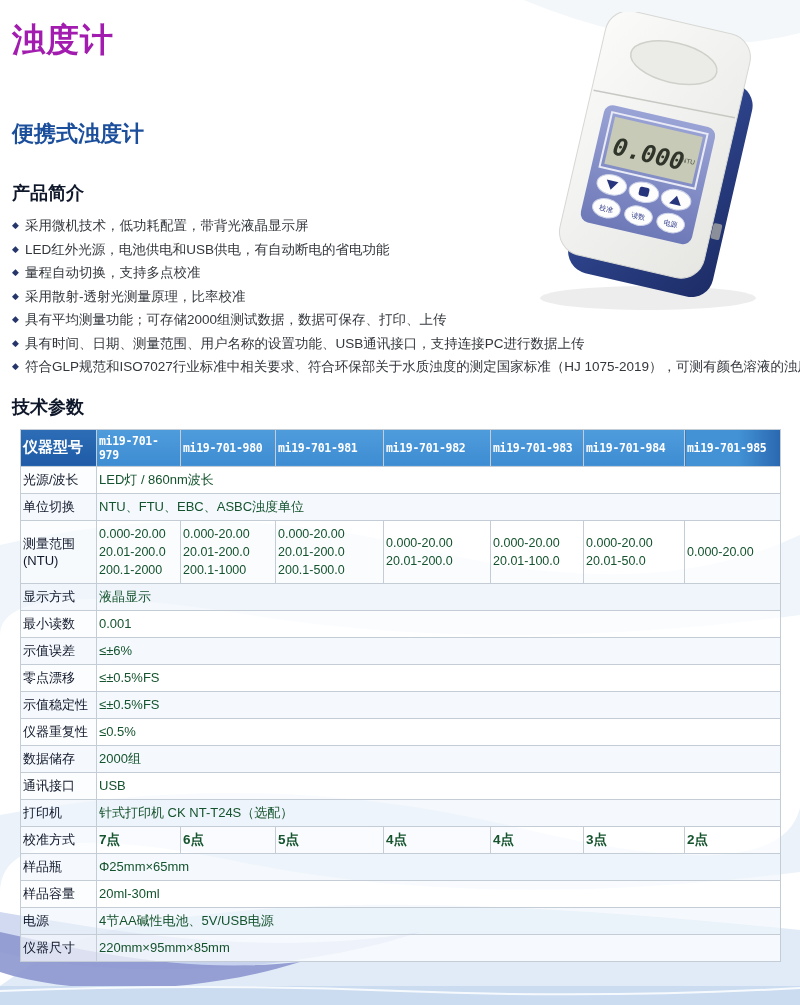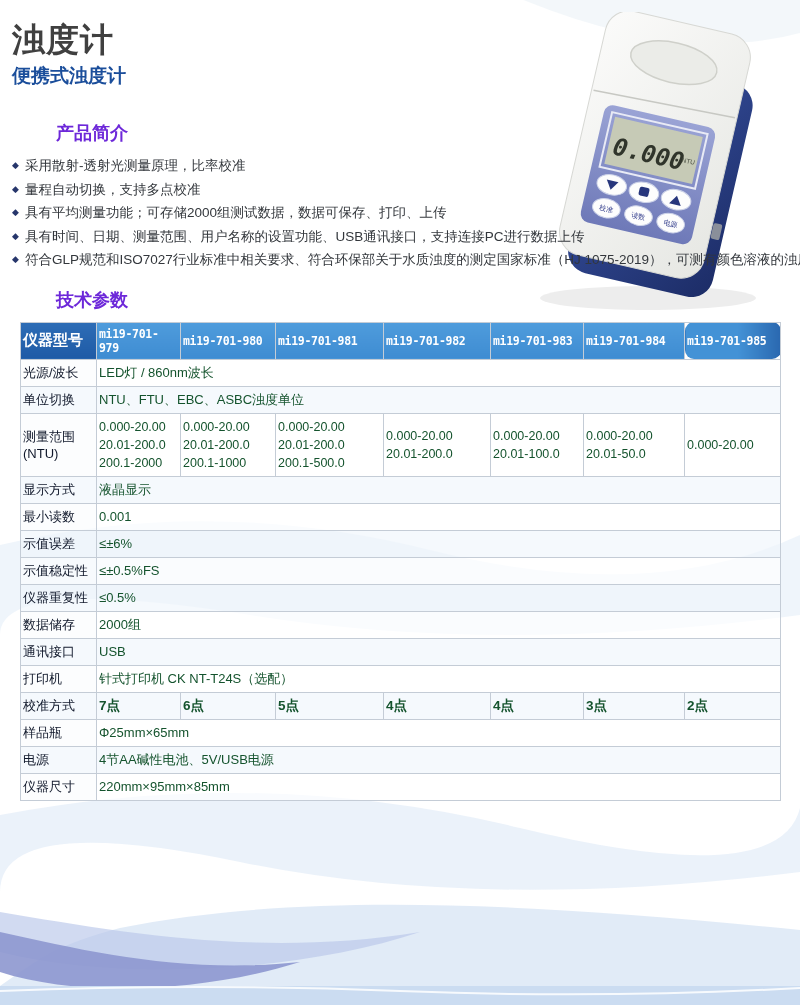--- a/index.html
+++ b/index.html
@@ -8,37 +8,37 @@
     font-family: "Liberation Sans", "DejaVu Sans", sans-serif;
     background: #ffffff;
     color: #2f3338;
     overflow: hidden;
     position: relative;
   }
   .bg-waves { position: absolute; left: 0; top: 0; z-index: 0; }
   .content { position: relative; z-index: 1; padding: 14px 12px 0 12px; }
 
   h1.page-title {
-    color: #404040;
+    color: #a21caf;
     font-size: 33px;
     font-weight: bold;
     letter-spacing: 1px;
     margin-top: 4px;
   }
   h2.subtitle {
     color: #1b4e9b;
-    font-size: 19px;
-    font-weight: bold;
+    font-size: 22px;
+    font-weight: bold;
+    margin-top: 56px;
   }
   h3.section-heading {
-    color: #6d28d9;
+    color: #0f172a;
     font-size: 18px;
     font-weight: bold;
     margin-top: 32px;
-    margin-left: 44px;
   }
   ul.bullets { list-style: none; margin-top: 9px; }
   ul.bullets li {
     font-size: 13.5px;
     line-height: 23.5px;
     white-space: nowrap;
     color: #33373c;
   }
   ul.bullets .blt {
     color: #26366b;
@@ -81,21 +81,20 @@
   th.model {
     background: linear-gradient(180deg, #4f9cdc, #3e8cd2);
     font-family: "DejaVu Sans Mono", monospace;
     font-size: 11.5px;
     font-weight: bold;
     letter-spacing: -0.3px;
     margin-left: 16px;
   }
   th.model:last-child {
     background: linear-gradient(90deg, #4392d6 55%, #2a68b0 100%);
-    border-radius: 9px;
   }
   tbody th.rowlabel {
     font-weight: normal;
     font-size: 13px;
     color: #0f172a;
     white-space: pre-line;
     background: rgba(250,252,254,0.55);
   }
   tbody td { height: 26px; color: #14532d; background: rgba(255,255,255,0.55); }
   tbody tr:nth-child(even) td, tbody tr:nth-child(even) th.rowlabel {
@@ -162,22 +161,24 @@
   </svg>
 </div>
 
 <div class="content">
   <h1 class="page-title">浊度计</h1>
 
   <h2 class="subtitle">便携式浊度计</h2>
 
   <h3 class="section-heading">产品简介</h3>
   <ul class="bullets">
+    <li><span class="blt">◆</span><span>采用微机技术，低功耗配置，带背光液晶显示屏</span></li>
+    <li><span class="blt">◆</span><span>LED红外光源，电池供电和USB供电，有自动断电的省电功能</span></li>
+    <li><span class="blt">◆</span><span>量程自动切换，支持多点校准</span></li>
     <li><span class="blt">◆</span><span>采用散射-透射光测量原理，比率校准</span></li>
-    <li><span class="blt">◆</span><span>量程自动切换，支持多点校准</span></li>
     <li><span class="blt">◆</span><span>具有平均测量功能；可存储2000组测试数据，数据可保存、打印、上传</span></li>
     <li><span class="blt">◆</span><span>具有时间、日期、测量范围、用户名称的设置功能、USB通讯接口，支持连接PC进行数据上传</span></li>
     <li><span class="blt">◆</span><span>符合GLP规范和ISO7027行业标准中相关要求、符合环保部关于水质浊度的测定国家标准（HJ 1075-2019），可测有颜色溶液的浊度</span></li>
   </ul>
 
   <h3 class="section-heading specs-heading">技术参数</h3>
 
   <table class="spec">
     <colgroup>
       <col style="width:76px">
@@ -227,20 +228,24 @@
         </tr>
         <tr>
           <th class="rowlabel">最小读数</th>
           <td colspan="7">0.001</td>
         </tr>
         <tr>
           <th class="rowlabel">示值误差</th>
           <td colspan="7">≤±6%</td>
         </tr>
         <tr>
+          <th class="rowlabel">零点漂移</th>
+          <td colspan="7">≤±0.5%FS</td>
+        </tr>
+        <tr>
           <th class="rowlabel">示值稳定性</th>
           <td colspan="7">≤±0.5%FS</td>
         </tr>
         <tr>
           <th class="rowlabel">仪器重复性</th>
           <td colspan="7">≤0.5%</td>
         </tr>
         <tr>
           <th class="rowlabel">数据储存</th>
           <td colspan="7">2000组</td>
@@ -261,20 +266,24 @@
           <td class="b">4点</td>
           <td class="b">4点</td>
           <td class="b">3点</td>
           <td class="b">2点</td>
         </tr>
         <tr>
           <th class="rowlabel">样品瓶</th>
           <td colspan="7">Φ25mm×65mm</td>
         </tr>
         <tr>
+          <th class="rowlabel">样品容量</th>
+          <td colspan="7">20ml-30ml</td>
+        </tr>
+        <tr>
           <th class="rowlabel">电源</th>
           <td colspan="7">4节AA碱性电池、5V/USB电源</td>
         </tr>
         <tr>
           <th class="rowlabel">仪器尺寸</th>
           <td colspan="7">220mm×95mm×85mm</td>
         </tr>
       </tbody>
   </table>
 </div>

